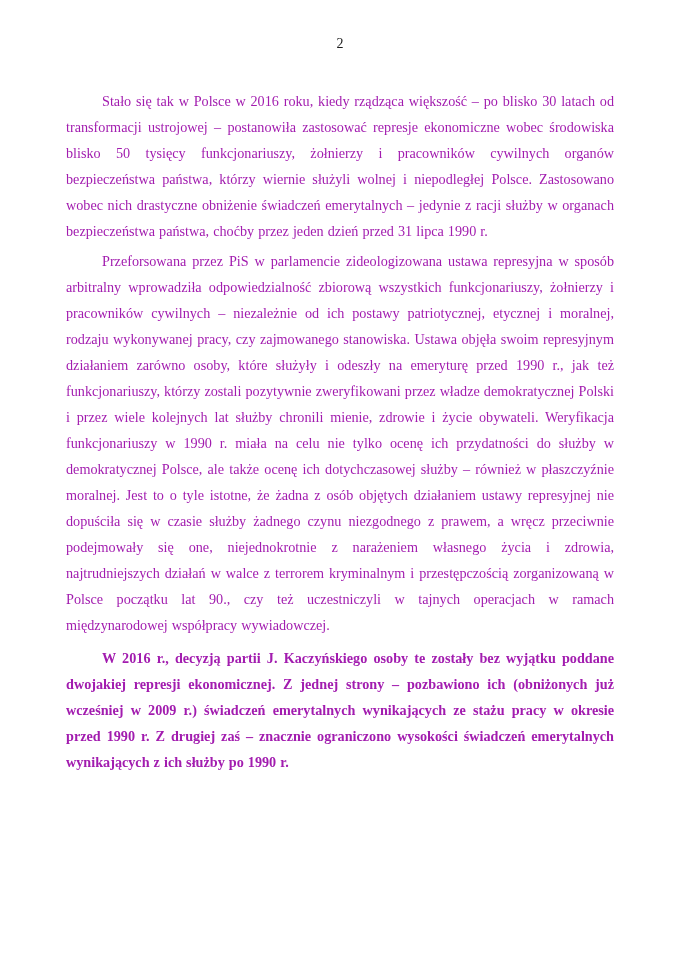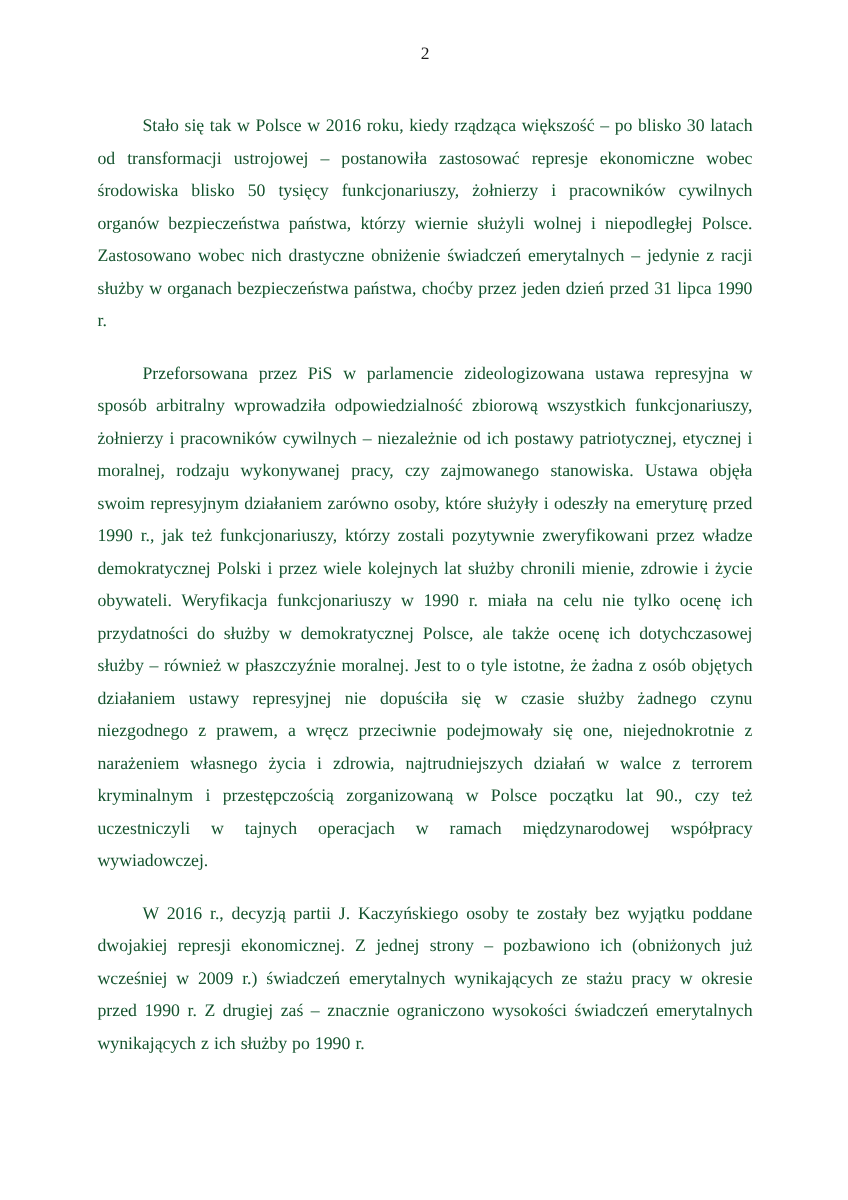--- a/index.html
+++ b/index.html
@@ -19,30 +19,31 @@
     overflow: hidden;
   }
   .page-number {
     text-align: center;
     font-size: 14px;
     line-height: 16px;
     margin: 0 0 36px 0;
     color: #1b1b1b;
   }
   .body-text p {
-    margin: 16px;
+    margin: 4px;
     font-size: 14.2px;
     line-height: 26px;
     text-align: justify;
     text-indent: 36px;
-    color: #14532d;
+    color: #a21caf;
     word-spacing: 0.5px;
   }
   .body-text p.spaced-before {
     margin-top: 7px;
+    font-weight: bold;
   }
 </style>
 </head>
 <body>
 
 <div class="page">
   <div class="page-number">2</div>
 
   <div class="body-text">
     <p>Stało się tak w Polsce w 2016 roku, kiedy rządząca większość – po blisko 30 latach od transformacji ustrojowej – postanowiła zastosować represje ekonomiczne wobec środowiska blisko 50 tysięcy funkcjonariuszy, żołnierzy i pracowników cywilnych organów bezpieczeństwa państwa, którzy wiernie służyli wolnej i niepodległej Polsce. Zastosowano wobec nich drastyczne obniżenie świadczeń emerytalnych – jedynie z racji służby w organach bezpieczeństwa państwa, choćby przez jeden dzień przed 31 lipca 1990 r.</p>

